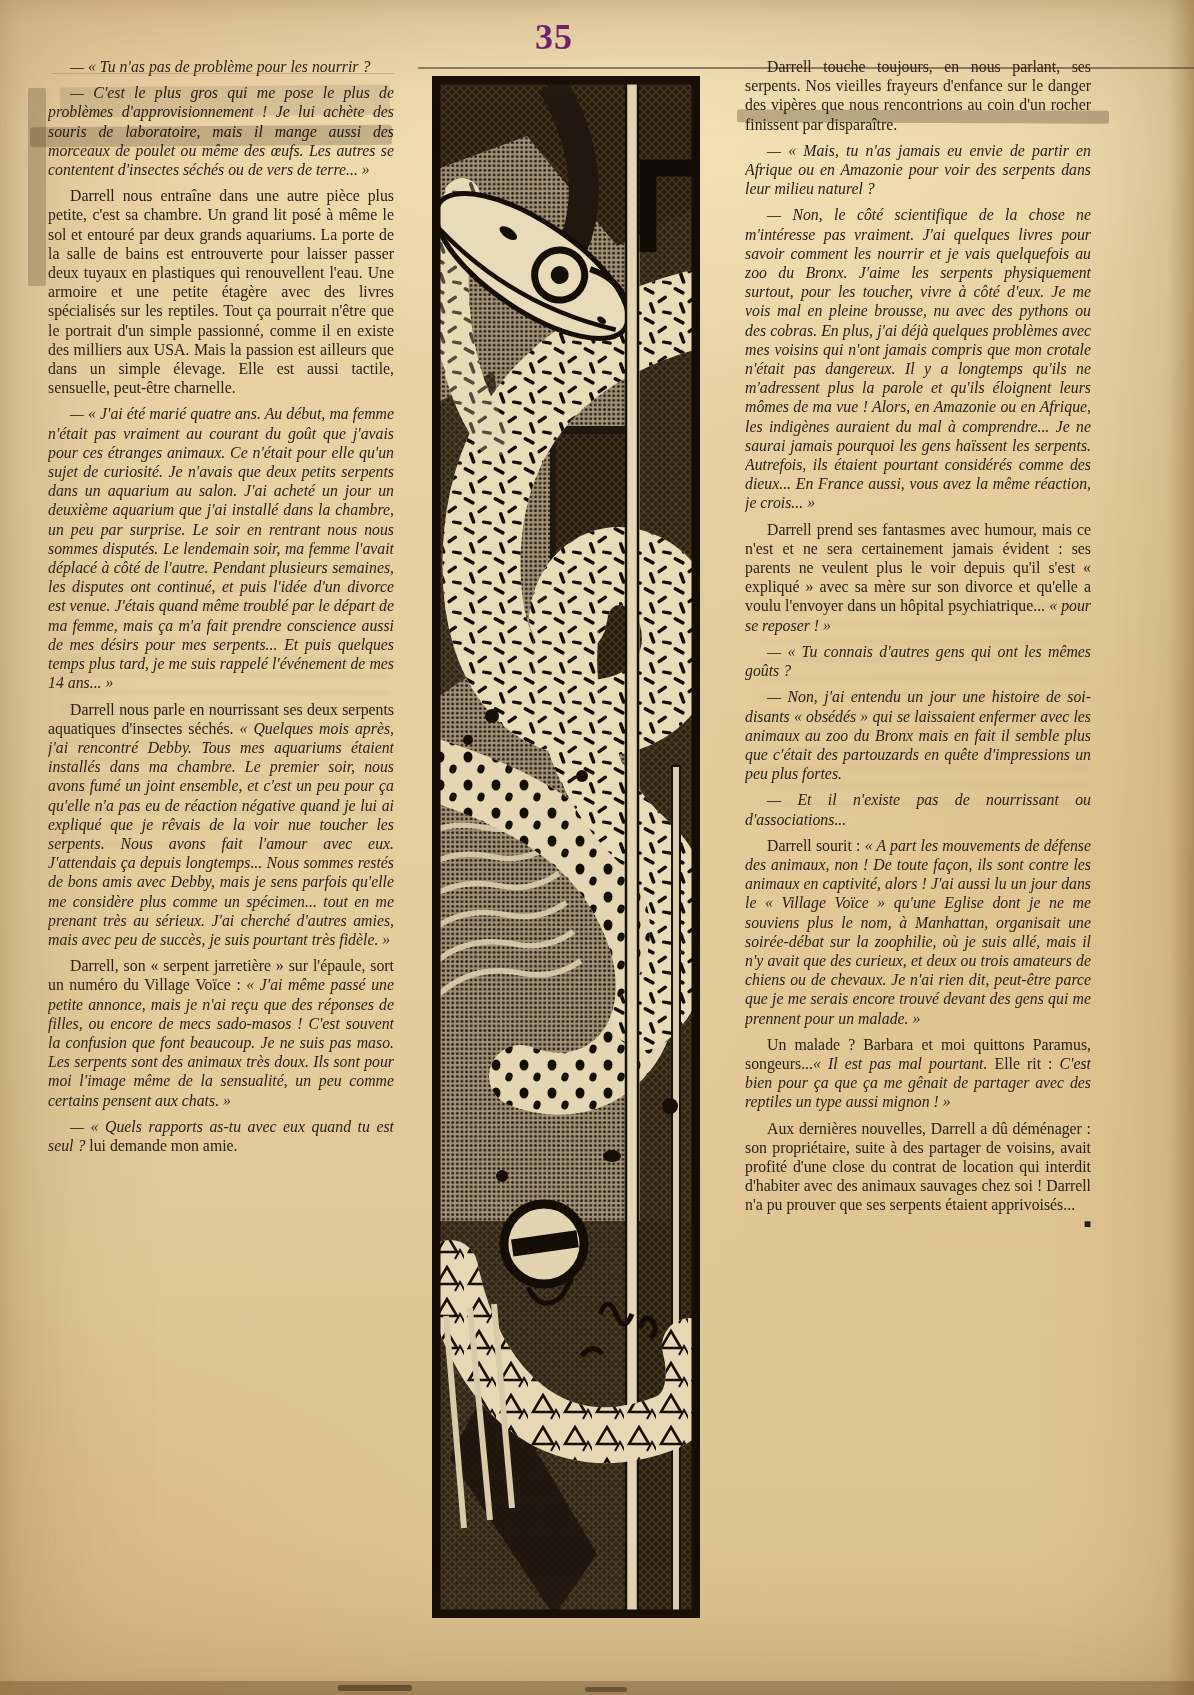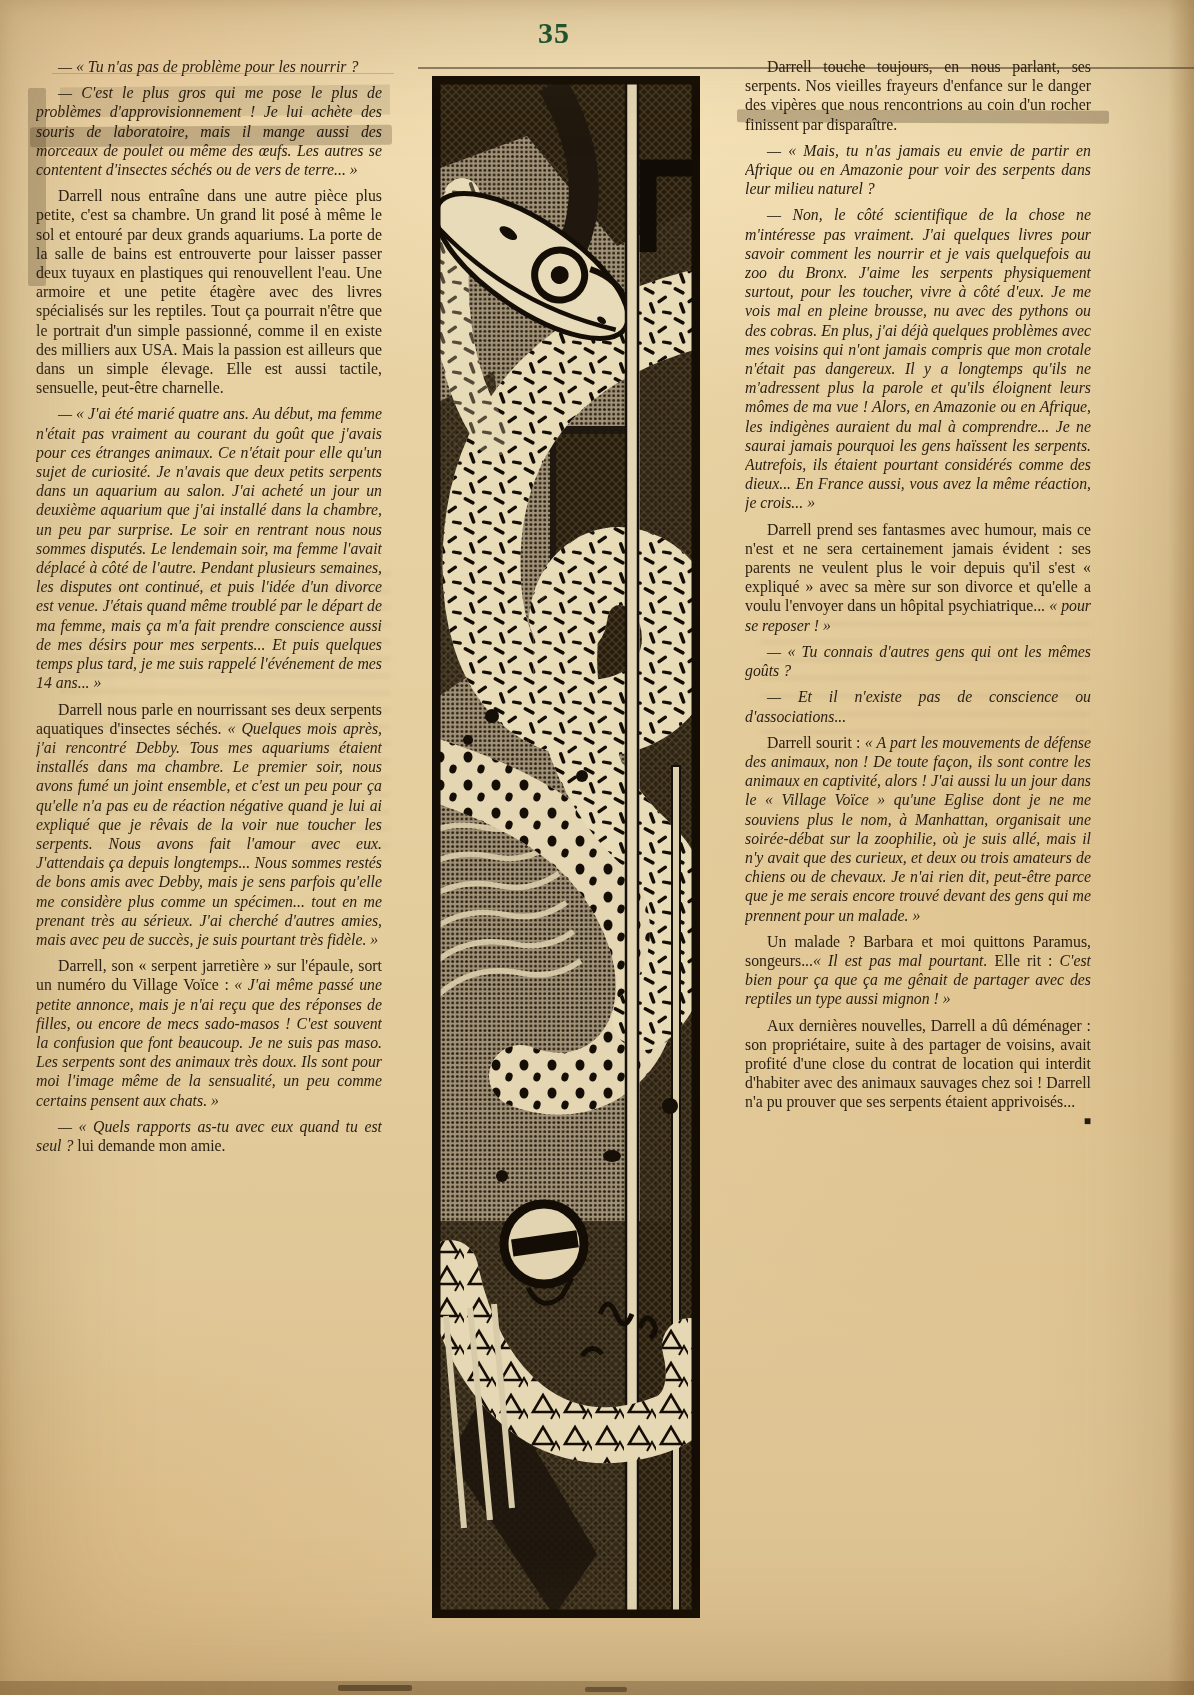--- a/index.html
+++ b/index.html
@@ -12,31 +12,31 @@
       radial-gradient(ellipse 760px 900px at 88% 50%, rgba(214,176,116,.30), transparent 70%),
       radial-gradient(ellipse 520px 420px at 6% 94%, rgba(205,166,104,.30), transparent 72%),
       radial-gradient(ellipse 420px 300px at 12% 2%, rgba(236,196,150,.45), transparent 70%),
       linear-gradient(180deg,#ead5a8 0%,#e4cd9d 55%,#dcc08f 100%);
     color:#2b2014;
   }
   .vignette{position:absolute;inset:0;pointer-events:none;
     box-shadow:inset 0 0 140px rgba(120,88,40,.40), inset 0 0 22px rgba(150,112,62,.28);}
   .page-number{
     position:absolute;left:420px;top:16px;width:268px;text-align:center;
-    font-weight:bold;font-size:30px;letter-spacing:1px;color:#14532d;
+    font-weight:bold;font-size:36px;letter-spacing:1px;color:#701a75;
   }
   .rule-right{position:absolute;left:418px;top:67px;width:776px;height:2px;
     background:rgba(60,50,38,.55);}
   .rule-left{position:absolute;left:52px;top:73px;width:342px;height:1px;
     background:rgba(60,50,38,.22);}
   .column{
     position:absolute;top:57px;width:346px;height:1585px;overflow:hidden;
     font-size:15.8px;line-height:19.2px;text-align:justify;
   }
-  .column-left{left:36px;}
+  .column-left{left:48px;}
   .column-right{left:745px;}
   .para{margin:0 0 7px;text-indent:22px;}
   .para.no-indent{text-indent:0;}
   .italic{font-style:italic;}
   .roman{font-style:normal;margin-top:9px;}
   .end-marker{float:right;font-style:normal;font-size:12px;line-height:19.2px;color:#241b10;}
   .illustration{
     position:absolute;left:432px;top:76px;width:268px;height:1542px;
   }
   .illustration svg{display:block;width:100%;height:100%;}
@@ -188,21 +188,22 @@
     <rect x="4" y="4" width="260" height="1534" fill="none" stroke="#140d05" stroke-width="9"></rect>
   </svg>
 </div>
 
 <div class="column column-right">
     <p class="para"><span class="roman">Darrell touche toujours, en nous parlant, ses serpents. Nos vieilles frayeurs d'enfance sur le danger des vipères que nous rencontrions au coin d'un rocher finissent par disparaître.</span></p>
     <p class="para"><span class="italic">— « Mais, tu n'as jamais eu envie de partir en Afrique ou en Amazonie pour voir des serpents dans leur milieu naturel ?</span></p>
     <p class="para"><span class="italic">— Non, le côté scientifique de la chose ne m'intéresse pas vraiment. J'ai quelques livres pour savoir comment les nourrir et je vais quelquefois au zoo du Bronx. J'aime les serpents physiquement surtout, pour les toucher, vivre à côté d'eux. Je me vois mal en pleine brousse, nu avec des pythons ou des cobras. En plus, j'ai déjà quelques problèmes avec mes voisins qui n'ont jamais compris que mon crotale n'était pas dangereux. Il y a longtemps qu'ils ne m'adressent plus la parole et qu'ils éloignent leurs mômes de ma vue ! Alors, en Amazonie ou en Afrique, les indigènes auraient du mal à comprendre... Je ne saurai jamais pourquoi les gens haïssent les serpents. Autrefois, ils étaient pourtant considérés comme des dieux... En France aussi, vous avez la même réaction, je crois... »</span></p>
     <p class="para"><span class="roman">Darrell prend ses fantasmes avec humour, mais ce n'est et ne sera certainement jamais évident : ses parents ne veulent plus le voir depuis qu'il s'est « expliqué » avec sa mère sur son divorce et qu'elle a voulu l'envoyer dans un hôpital psychiatrique... </span><span class="italic">« pour se reposer ! »</span></p>
     <p class="para"><span class="italic">— « Tu connais d'autres gens qui ont les mêmes goûts ?</span></p>
-    <p class="para"><span class="italic">— Et il n'existe pas de conscience ou d'associations...</span></p>
+    <p class="para"><span class="italic">— Non, j'ai entendu un jour une histoire de soi-disants « obsédés » qui se laissaient enfermer avec les animaux au zoo du Bronx mais en fait il semble plus que c'était des partouzards en quête d'impressions un peu plus fortes.</span></p>
+    <p class="para"><span class="italic">— Et il n'existe pas de nourrissant ou d'associations...</span></p>
     <p class="para"><span class="roman">Darrell sourit : </span><span class="italic">« A part les mouvements de défense des animaux, non ! De toute façon, ils sont contre les animaux en captivité, alors ! J'ai aussi lu un jour dans le « Village Voïce » qu'une Eglise dont je ne me souviens plus le nom, à Manhattan, organisait une soirée-débat sur la zoophilie, où je suis allé, mais il n'y avait que des curieux, et deux ou trois amateurs de chiens ou de chevaux. Je n'ai rien dit, peut-être parce que je me serais encore trouvé devant des gens qui me prennent pour un malade. »</span></p>
     <p class="para"><span class="roman">Un malade ? Barbara et moi quittons Paramus, songeurs...</span><span class="italic">« Il est pas mal pourtant. </span><span class="roman">Elle rit : </span><span class="italic">C'est bien pour ça que ça me gênait de partager avec des reptiles un type aussi mignon ! »</span></p>
     <p class="para"><span class="roman">Aux dernières nouvelles, Darrell a dû déménager : son propriétaire, suite à des partager de voisins, avait profité d'une close du contrat de location qui interdit d'habiter avec des animaux sauvages chez soi ! Darrell n'a pu prouver que ses serpents étaient apprivoisés...</span><span class="end-marker">■</span></p>
   </div>
 
 <div class="artifact smear-v"></div>
 <div class="artifact smear-h"></div>
 <div class="artifact smear-top"></div>
 <div class="artifact smear-r"></div>
 <div class="artifact ghost1"></div>

